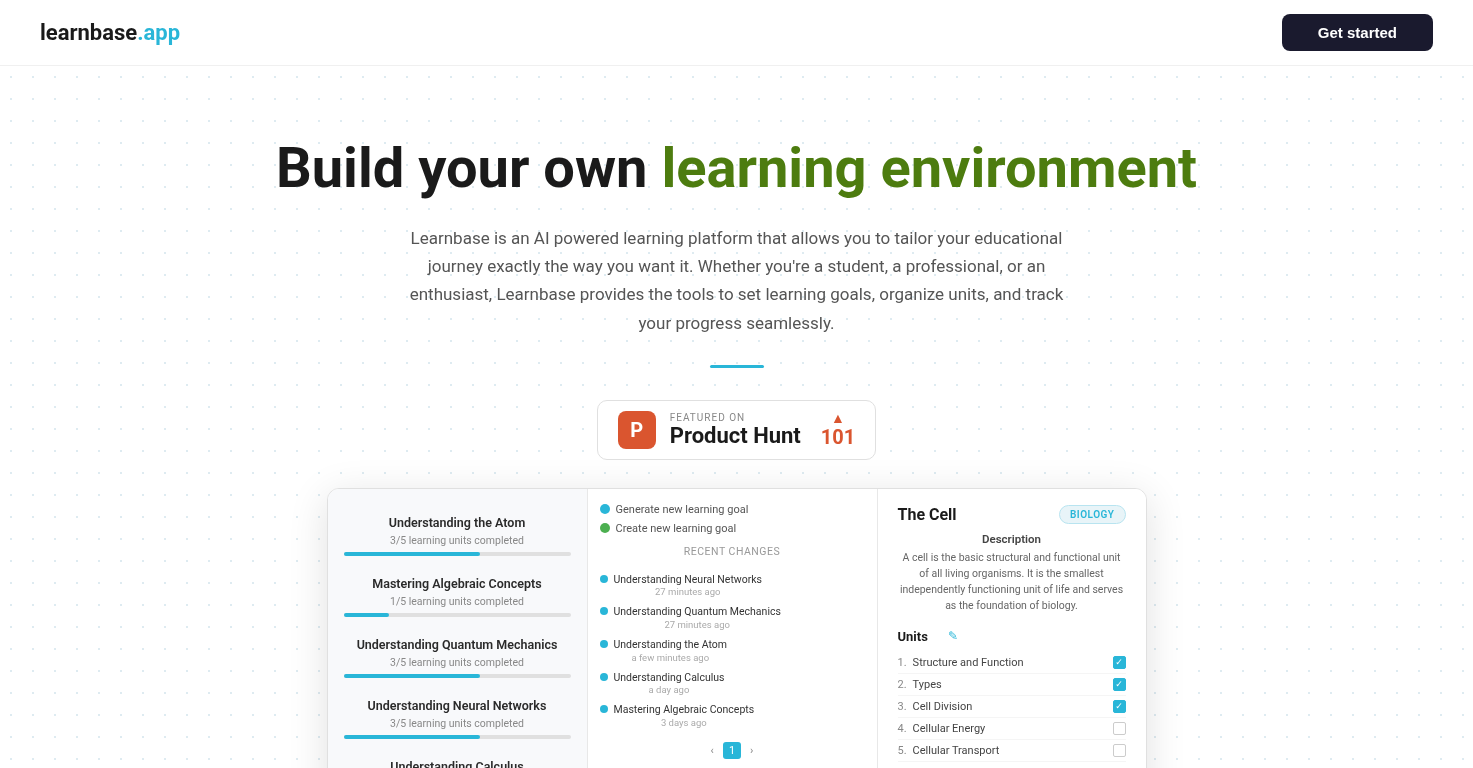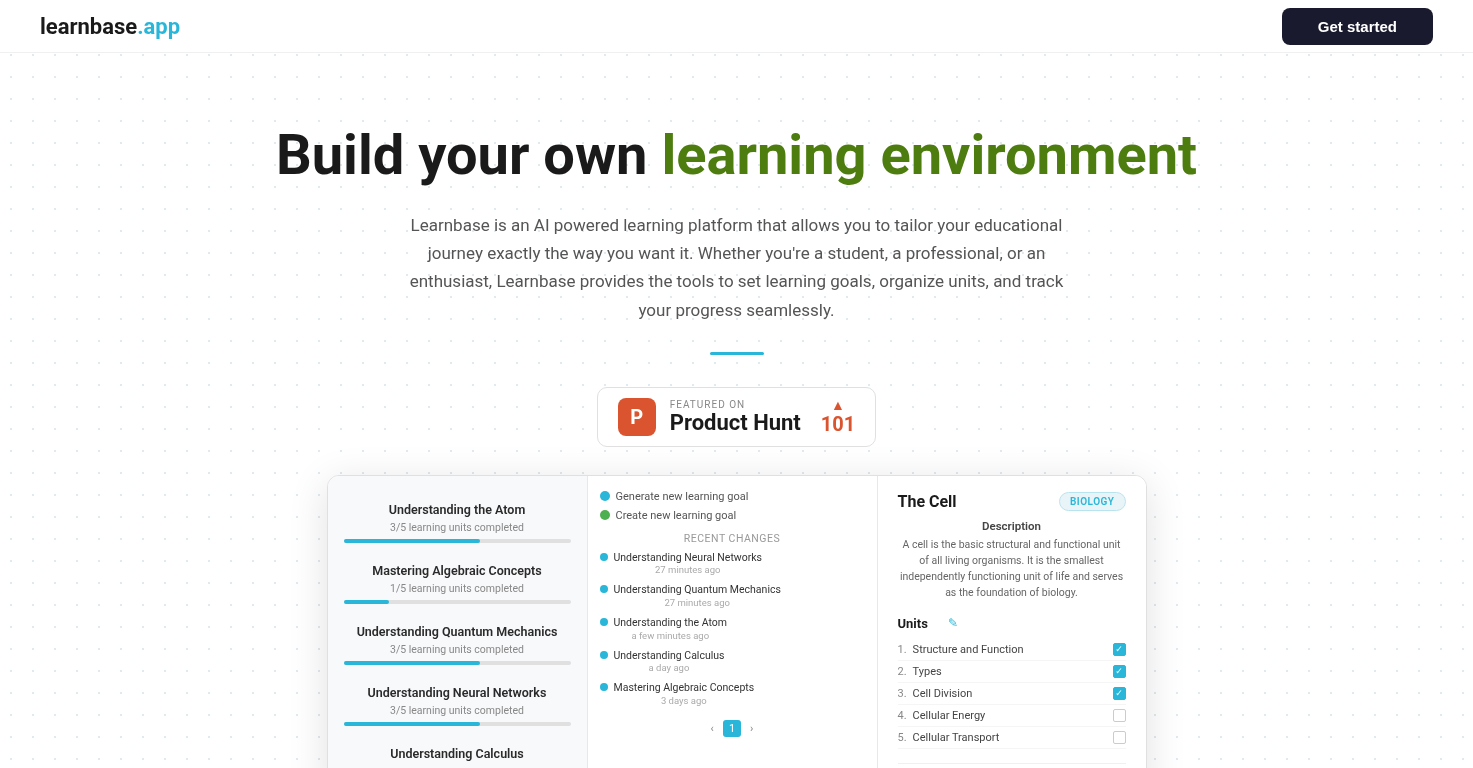--- a/index.html
+++ b/index.html
@@ -24,21 +24,21 @@
     }
 
     
     nav {
       position: relative;
       z-index: 10;
       display: flex;
       align-items: center;
       justify-content: space-between;
       padding: 0 40px;
-      height: 53px;
+      height: 66px;
       background: #ffffff;
       border-bottom: 1px solid #f0f0f0;
     }
 
     .logo {
       font-size: 22px;
       font-weight: 700;
       color: #1a1a1a;
     }
     .logo span.blue { color: #29b6d8; }
@@ -224,21 +224,21 @@
       height: 10px;
       border-radius: 50%;
       flex-shrink: 0;
     }
     .dot-blue { background: #29b6d8; }
     .dot-green { background: #4caf50; }
 
     .middle-section-title {
       font-size: 10.5px;
       color: #999;
-      margin: 10px 0 6px;
+      margin: 10px 0 15px;
       text-transform: uppercase;
       letter-spacing: 0.5px;
     }
 
     .recent-item {
       display: flex;
       align-items: flex-start;
       gap: 6px;
       margin-bottom: 8px;
     }

